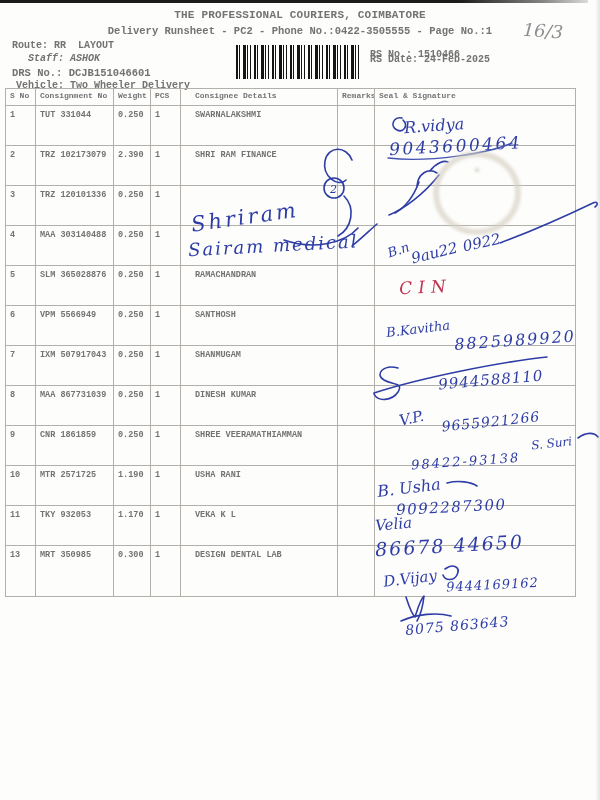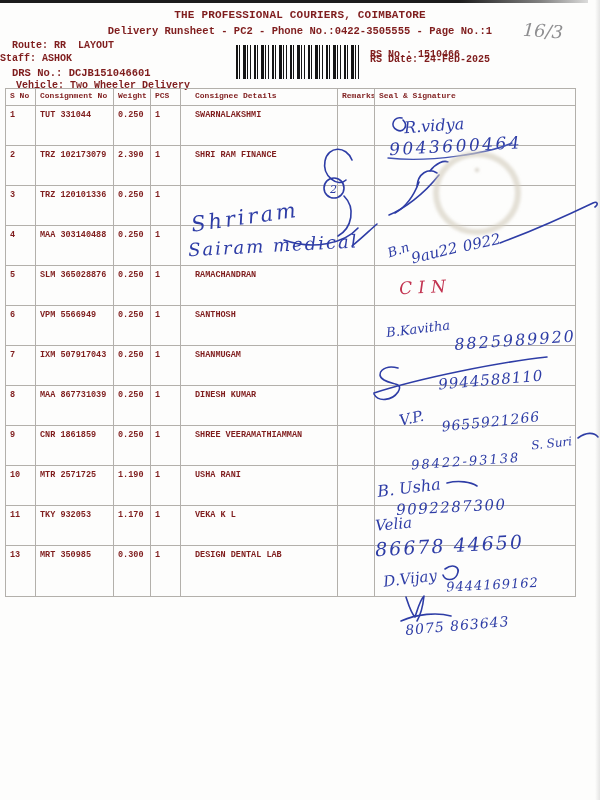--- a/index.html
+++ b/index.html
@@ -1,30 +1,30 @@
 <!DOCTYPE html>
 <html><head>
 <meta charset="utf-8">
 <style>
   html,body{margin:0;padding:0;background:#ffffff;}
   .page{
     position:relative;width:600px;height:800px;background:#fdfdfc;overflow:hidden;
-    font-family:"Liberation Mono","DejaVu Sans Mono",monospace;color:#7f1d1d;
+    font-family:"Liberation Mono","DejaVu Sans Mono",monospace;color:#737373;
   }
   .page::after{content:"";position:absolute;top:0;right:0;width:5px;height:100%;
     background:linear-gradient(90deg,rgba(0,0,0,0),rgba(120,120,120,.18));pointer-events:none;}
   .topbar{position:absolute;left:0;top:0;width:588px;height:3px;
     background:linear-gradient(90deg,#1c1c1c 0 78%,rgba(28,28,28,.55) 92%,rgba(28,28,28,.15));}
   .title{position:absolute;left:0;top:9px;width:600px;text-align:center;
     font-size:11px;font-weight:700;letter-spacing:.2px;}
   .subtitle{position:absolute;left:0;top:25px;width:600px;text-align:center;
     font-size:10.5px;font-weight:700;}
   .infoline{position:absolute;font-size:10px;font-weight:700;white-space:pre;}
   .route{left:12px;top:40px;}
-  .staff{left:0;top:53px;}
+  .staff{left:28px;top:53px;font-style:italic;}
   .drs{left:12px;top:67px;font-size:10.5px;}
   .vehicle{left:16px;top:80px;}
   .rsno{left:370px;top:49px;}
   .rsdate{left:370px;top:54px;}
   .barcode{position:absolute;left:236px;top:45px;width:124px;height:34px;
     background:repeating-linear-gradient(90deg,#141414 0 2px,transparent 2px 3px,#141414 3px 4px,
       transparent 4px 7px,#141414 7px 10px,transparent 10px 11px,#141414 11px 12px,
       transparent 12px 14px,#141414 14px 15px,transparent 15px 18px);}
   table.runsheet{position:absolute;left:5px;top:88px;width:570px;border-collapse:collapse;
     table-layout:fixed;}

